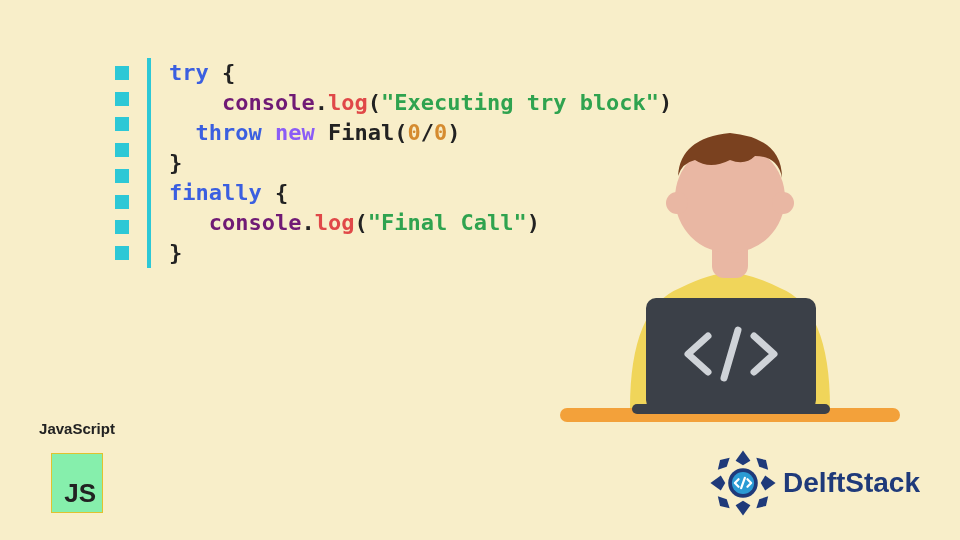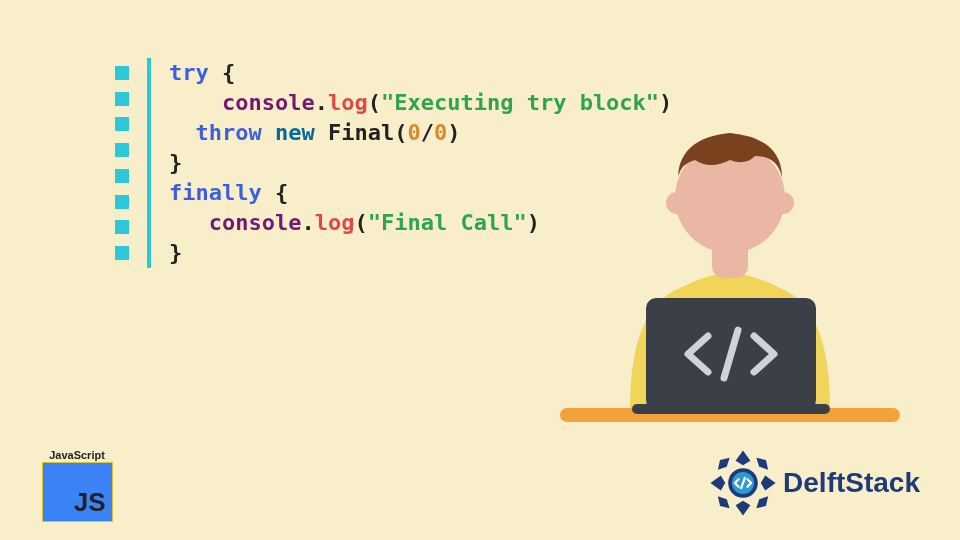--- a/index.html
+++ b/index.html
@@ -40,21 +40,21 @@
     line-height: 30px;
     font-weight: bold;
     white-space: pre;
   }
   .kw   { color: #3b5fe0; }
   .punc { color: #222; }
   .obj  { color: #701a75; }
   .dot2 { color: #222; }
   .fn   { color: #e04848; margin-top: 23px; }
   .str  { color: #2fa34f; }
-  .new  { color: #0369a1; }
+  .new  { color: #8b5cf6; }
   .err  { color: #222; }
   .num  { color: #d58b2f; }
 
   .person {
     position: absolute;
     top: 108px;
     left: 560px;
     width: 340px;
     height: 330px;
   }
@@ -62,29 +62,29 @@
   .js-badge {
     position: absolute;
     left: 32px;
     bottom: 18px;
     width: 90px;
     text-align: center;
   }
   .js-badge .title {
     font-family: Arial, Helvetica, sans-serif;
     font-weight: bold;
-    font-size: 11px;
+    font-size: 15px;
     color: #222;
-    margin-bottom: 1px;
+    margin-bottom: 16px;
   }
   .js-logo {
-    width: 71px;
+    width: 52px;
     height: 60px;
-    background: #3b82f6;
-    margin: 0 auto;
+    background: #86efac;
+    margin: 9px auto;
     position: relative;
     box-shadow: 0 0 0 1px #e0c22e inset;
   }
   .js-logo span {
     position: absolute;
     bottom: 4px;
     right: 7px;
     font-family: Arial, Helvetica, sans-serif;
     font-weight: 900;
     font-size: 26px;

